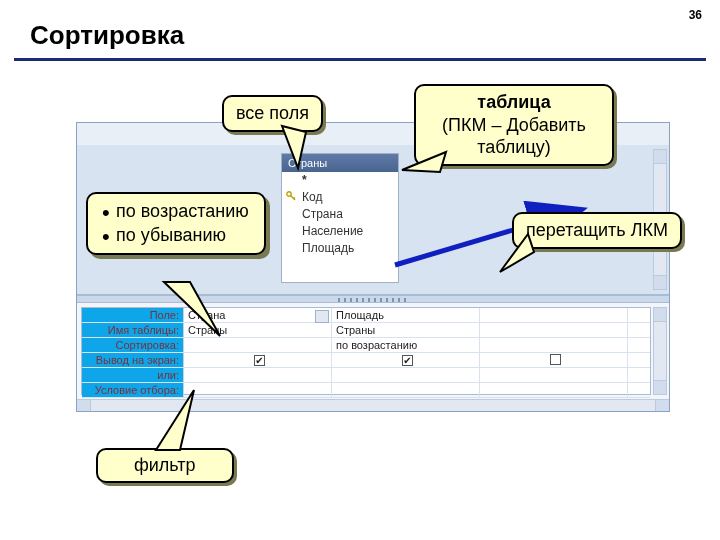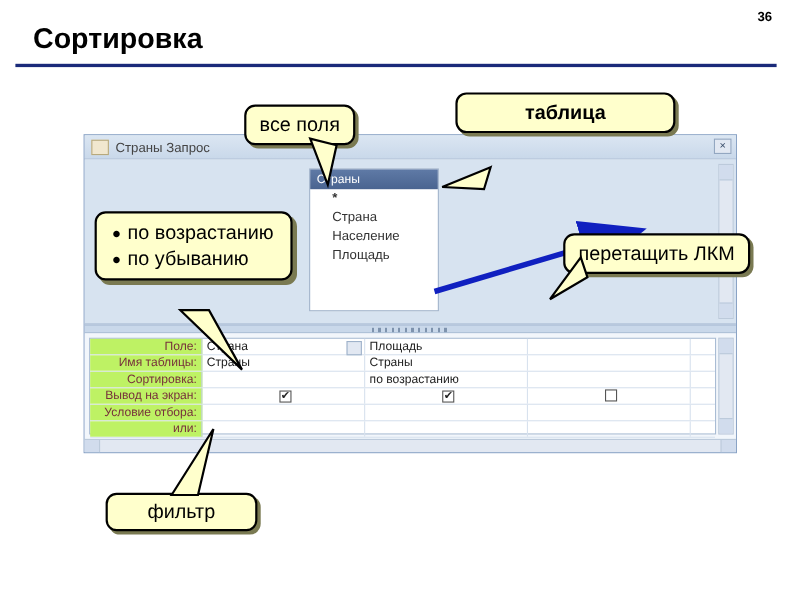--- a/index.html
+++ b/index.html
@@ -86,21 +86,21 @@
   }
   .grid {
     position: absolute; left: 4px; top: 4px; right: 18px; bottom: 4px;
     border: 1px solid #a9bcd4;
     background: #fff;
     font-size: 11px;
   }
   .grid-row { display: flex; height: 15px; border-bottom: 1px solid #d8e2ee; }
   .grid-label {
     width: 102px; flex: none;
-    background: #bef264; border-right: 1px solid #c3d1e2;
+    background: #0ea5e9; border-right: 1px solid #c3d1e2;
     color: #77323b; padding-left: 4px; line-height: 15px;
     text-align: right; padding-right: 4px;
   }
   .grid-cell {
     width: 148px; flex: none;
     border-right: 1px solid #d8e2ee;
     padding-left: 4px; line-height: 15px;
     position: relative;
     color: #222;
   }
@@ -152,30 +152,32 @@
   svg.tail-svg { position: absolute; overflow: visible; }
 </style>
 </head>
 <body>
 
 <div class="page-number">36</div>
 <div class="title">Сортировка</div>
 <div class="title-rule"></div>
 
 <div class="app-window">
-  <div class="app-titlebar">
-    <span class="ticon"></span>
-    <span>Страны Запрос</span>
-    <span class="close">×</span>
-  </div>
 
   <div class="upper-pane">
     <div class="table-box">
       <div class="table-box-header">Страны</div>
       <div class="field-row star">*</div>
+      <div class="field-row">
+        <svg class="key-icon" viewBox="0 0 10 10">
+            <circle cx="3" cy="3" r="2.2" fill="none" stroke="#c2a100" stroke-width="1.4"></circle>
+            <path d="M4.5 4.5 L9 9 M7 7 L9 7" stroke="#c2a100" stroke-width="1.4"></path>
+          </svg>
+        <span>Код</span>
+      </div>
       <div class="field-row"><span>Страна</span></div>
       <div class="field-row"><span>Население</span></div>
       <div class="field-row"><span>Площадь</span></div>
     </div>
     <div class="vscroll">
       <div class="btn"></div>
       <div class="btn"></div>
     </div>
   </div>
 
@@ -203,27 +205,27 @@
         <div class="grid-cell">по возрастанию</div>
         <div class="grid-cell"></div>
       </div>
       <div class="grid-row">
         <div class="grid-label">Вывод на экран:</div>
         <div class="grid-cell center"><span class="cb">✔</span></div>
         <div class="grid-cell center"><span class="cb">✔</span></div>
         <div class="grid-cell center"><span class="cb"></span></div>
       </div>
       <div class="grid-row">
+        <div class="grid-label">или:</div>
+        <div class="grid-cell"></div>
+        <div class="grid-cell"></div>
+        <div class="grid-cell"></div>
+      </div>
+      <div class="grid-row">
         <div class="grid-label">Условие отбора:</div>
-        <div class="grid-cell"></div>
-        <div class="grid-cell"></div>
-        <div class="grid-cell"></div>
-      </div>
-      <div class="grid-row">
-        <div class="grid-label">или:</div>
         <div class="grid-cell"></div>
         <div class="grid-cell"></div>
         <div class="grid-cell"></div>
       </div>
     </div>
     <div class="vscroll">
       <div class="btn"></div>
       <div class="btn"></div>
     </div>
   </div>
@@ -244,20 +246,21 @@
 
 <div class="callout callout-allfields">
   <span>все поля</span>
 </div>
 <svg class="tail-svg" style="left:280px;top:124px" width="40" height="50">
   <path d="M2,2 L18,44 L26,8 Z" fill="#ffffcc" stroke="#000" stroke-width="2"></path>
 </svg>
 
 <div class="callout callout-table center">
   <div class="b">таблица</div>
+  <div>(ПКМ – Добавить таблицу)</div>
 </div>
 <svg class="tail-svg" style="left:400px;top:150px" width="50" height="40">
   <path d="M46,2 L2,20 L40,22 Z" fill="#ffffcc" stroke="#000" stroke-width="2"></path>
 </svg>
 
 <div class="callout callout-drag center">
   <span>перетащить ЛКМ</span>
 </div>
 <svg class="tail-svg" style="left:498px;top:232px" width="40" height="50">
   <path d="M30,2 L2,40 L36,20 Z" fill="#ffffcc" stroke="#000" stroke-width="2"></path>

